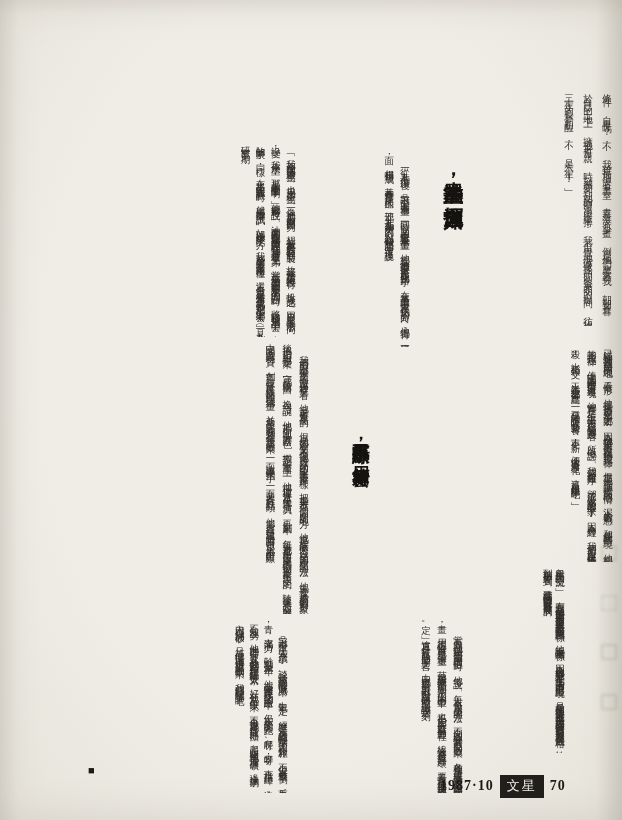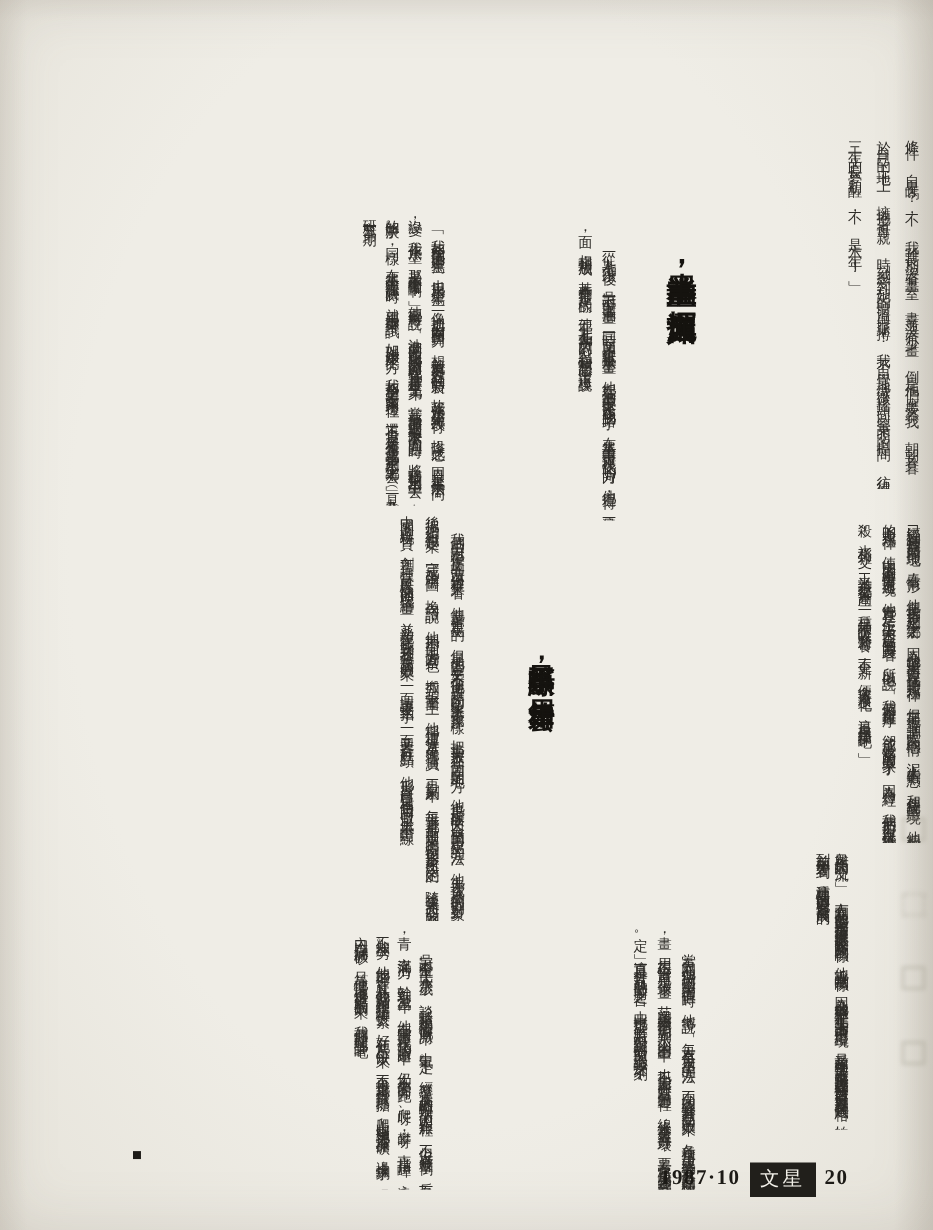--- a/index.html
+++ b/index.html
@@ -102,16 +102,16 @@
   <div class="bleed">
     <i></i>
       <i></i>
       <i></i>
       <i></i>
   </div>
 
   <div class="footer">
     <span class="issue">1987·10</span>
     <span class="logo-box">文星</span>
-    <span class="pageno">20</span>
+    <span class="pageno">70</span>
   </div>
 
 </div>
 
 </body></html>

